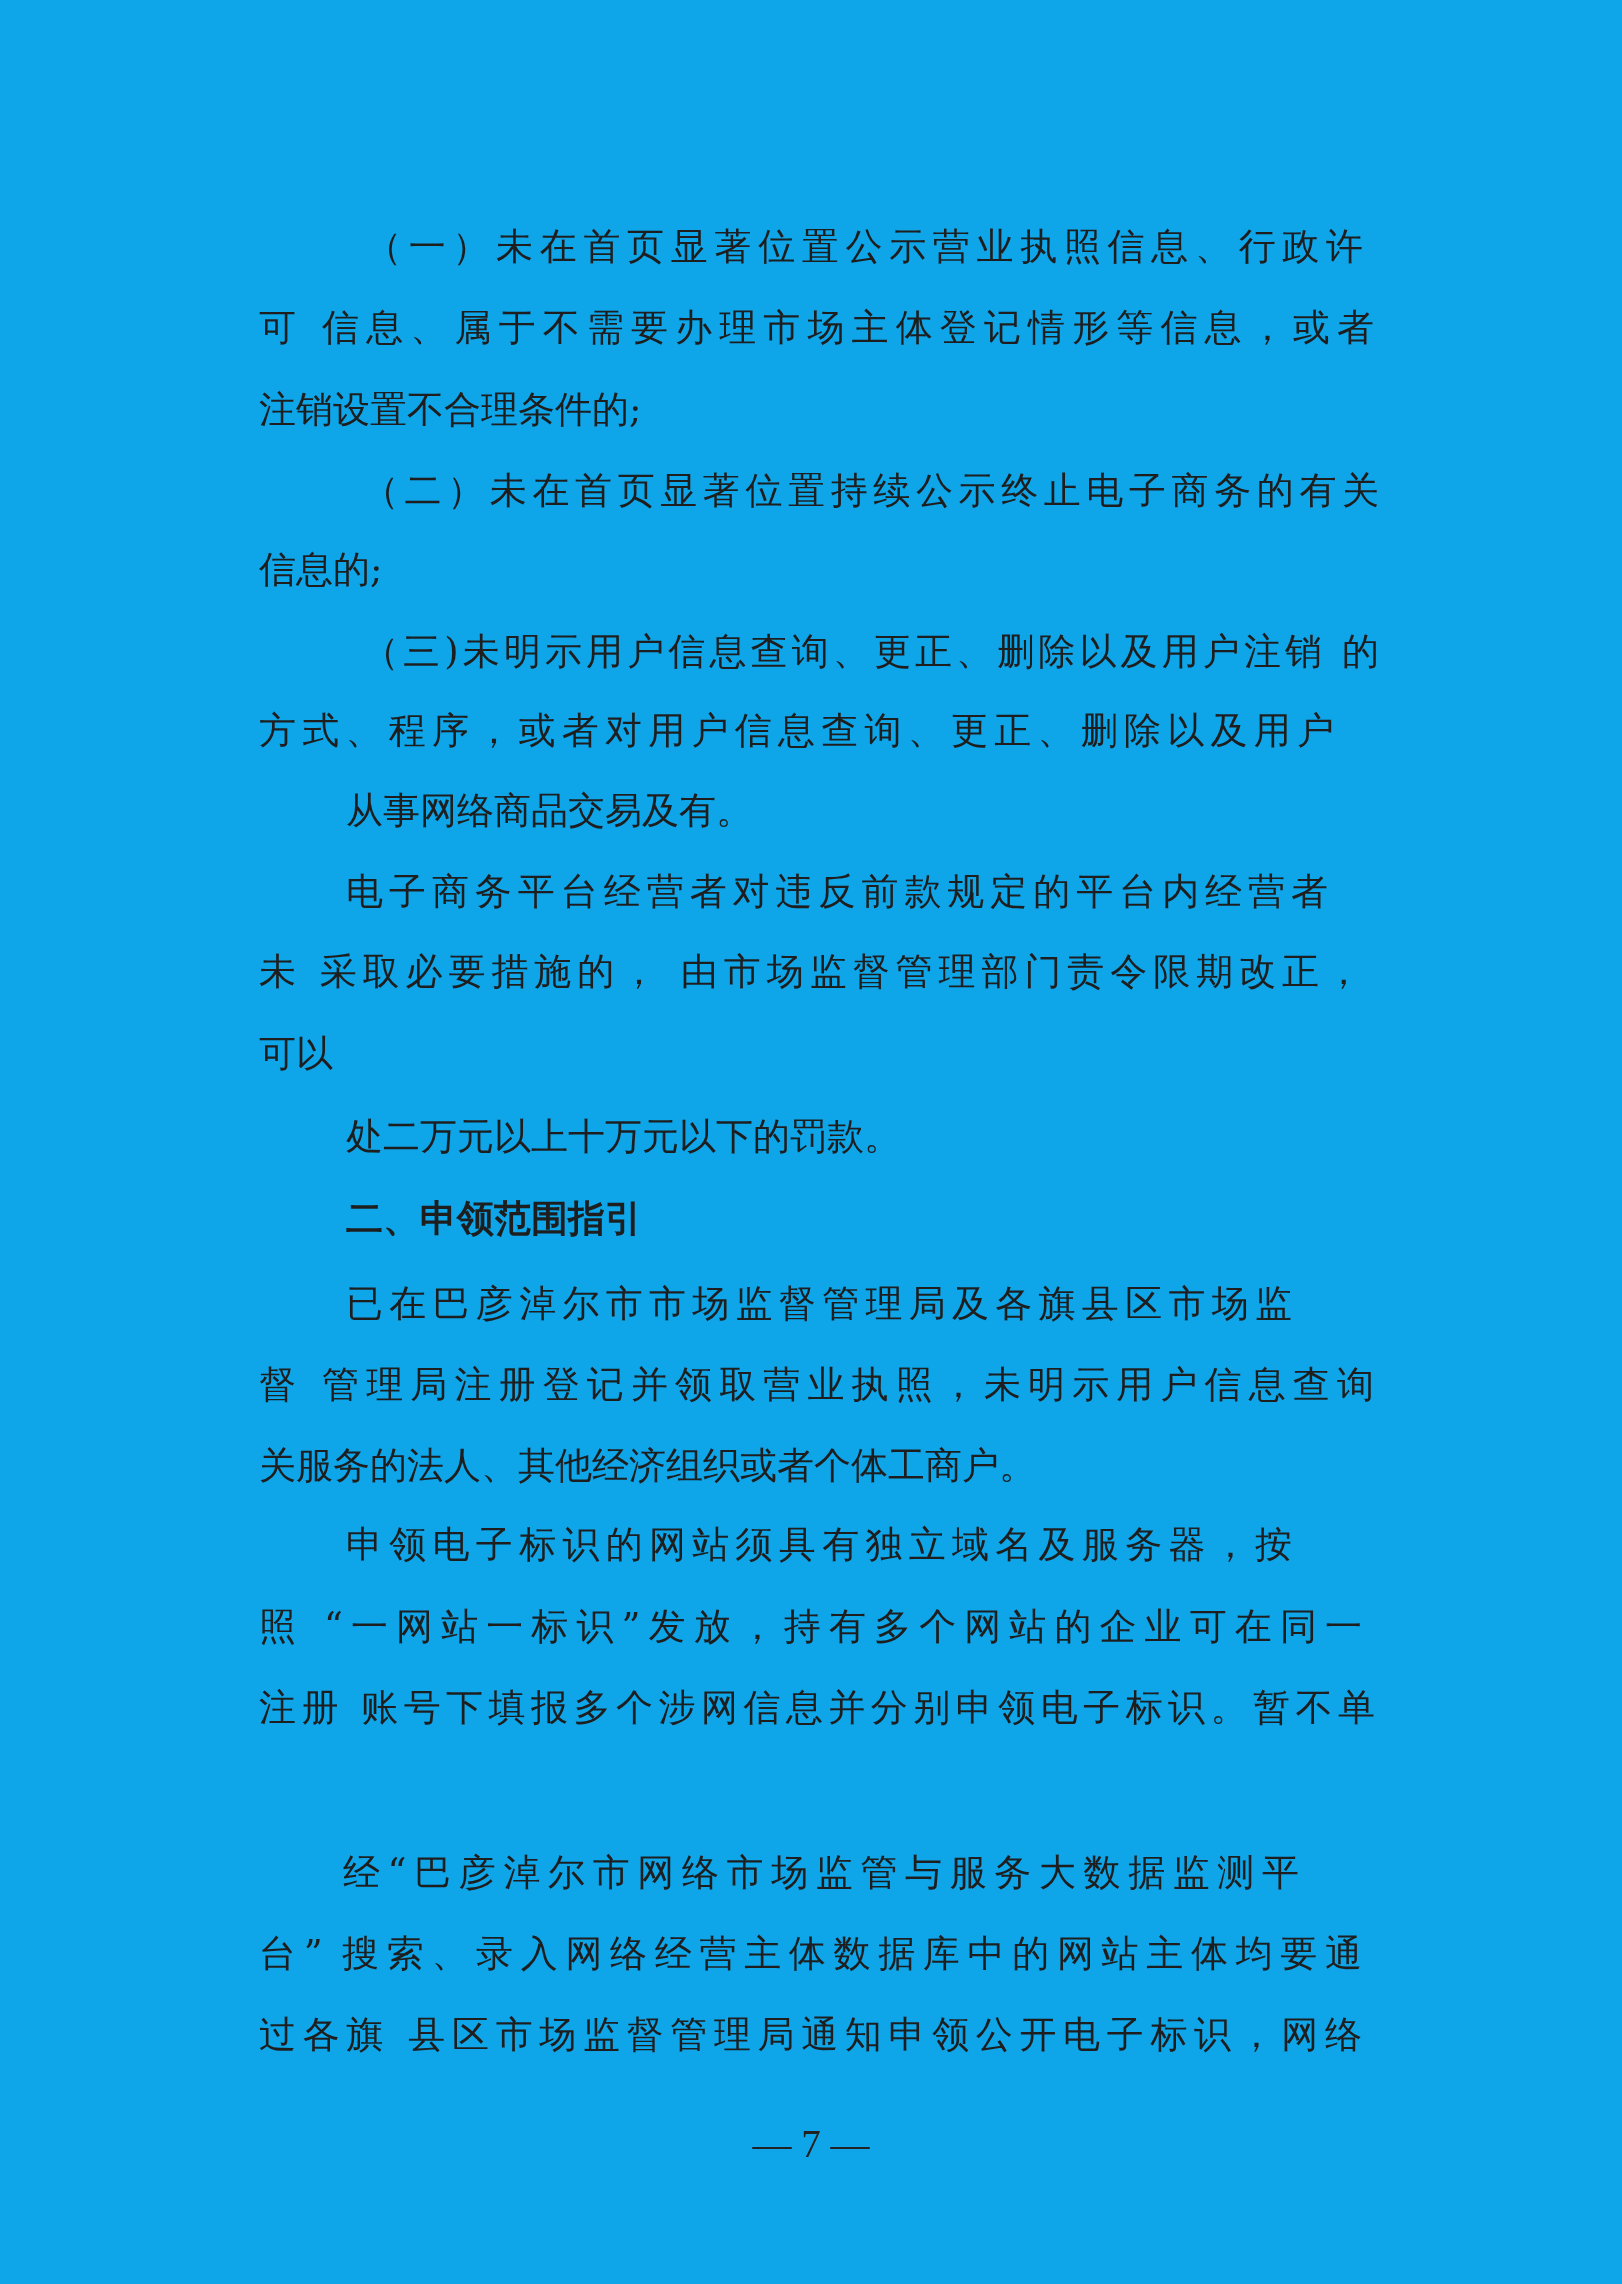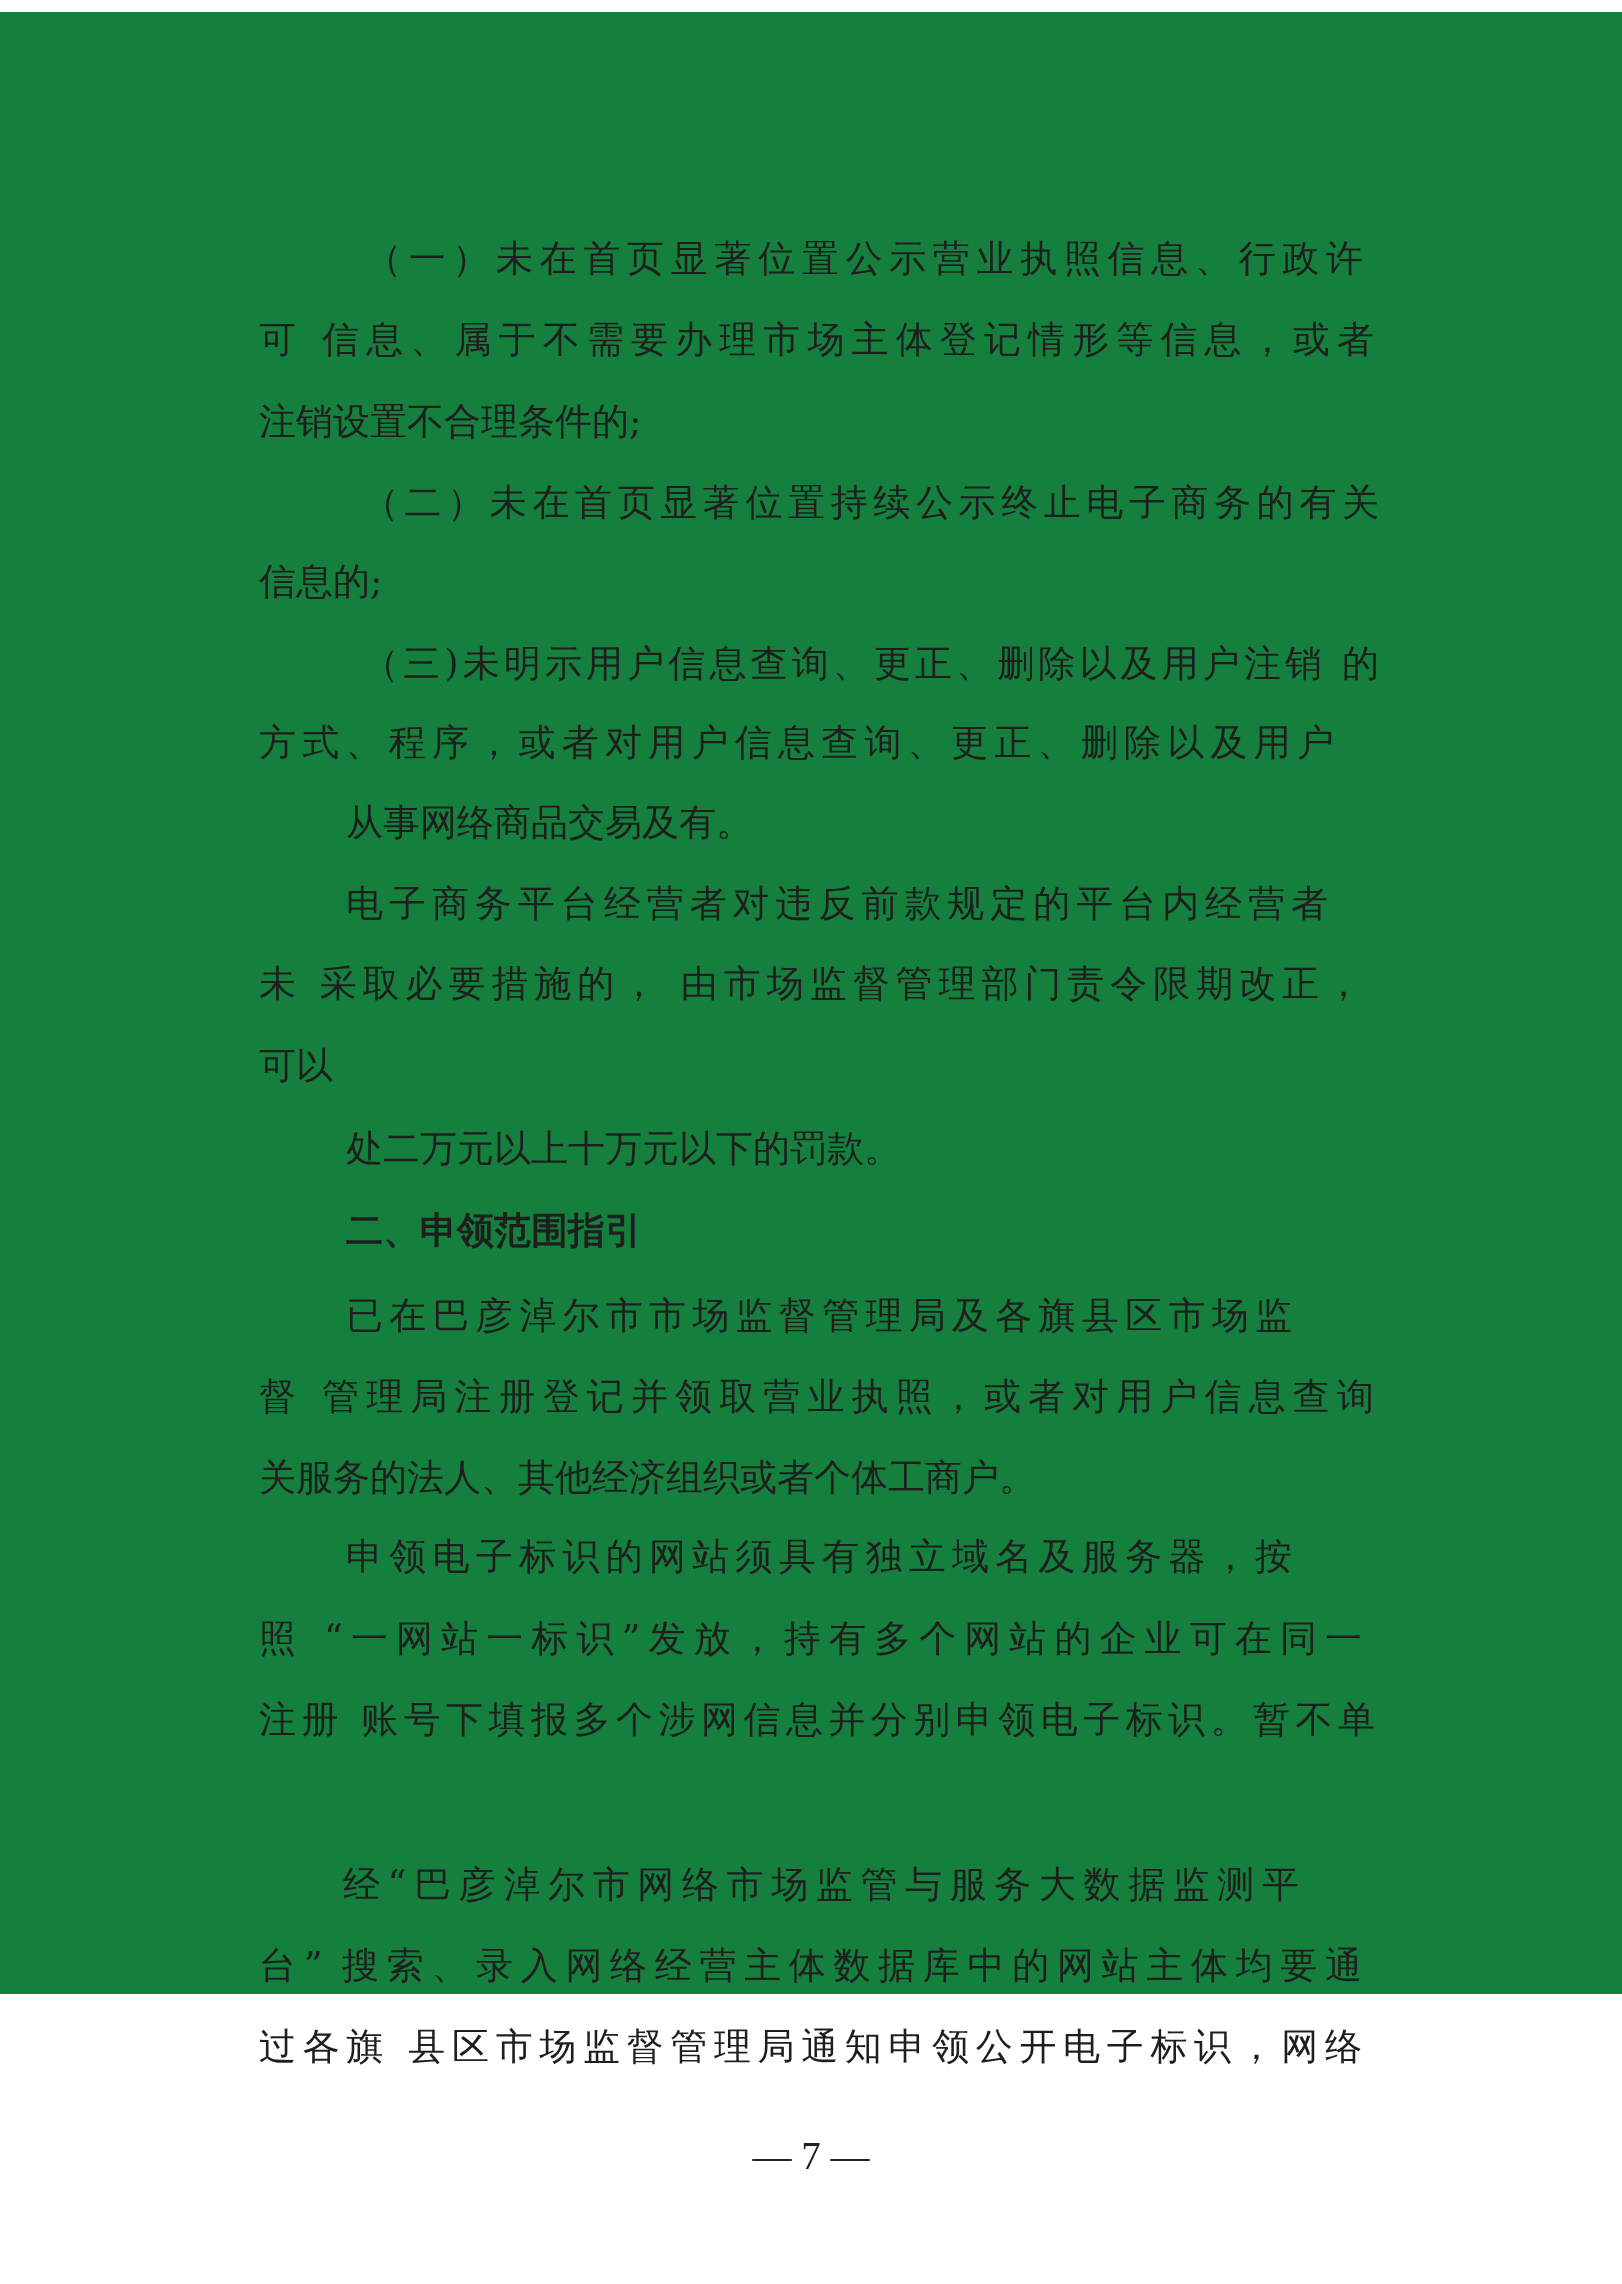--- a/index.html
+++ b/index.html
@@ -1,21 +1,21 @@
 <!DOCTYPE html>
 <html style="font-size:10.4px"><head>
 <meta charset="utf-8">
 <style>
   html, body { margin: 0; padding: 0; background: #ffffff; }
   body {
     width: 1623px; height: 2284px; position: relative; overflow: hidden;
     font-family: "DejaVu Serif", "Liberation Serif", serif;
     color: #1e1e1e;
   }
-  .page { position: absolute; left: 0; top: 12px; width: 1623px; height: 1982px; background: #15803d; }
+  .page { position: absolute; left: 0; top: 0; width: 1623px; height: 2284px; background: #0ea5e9; }
   .line {
     position: absolute;
     height: 52px;
     line-height: 52px;
     font-size: 37px;
     white-space: pre;
     letter-spacing: 0;
   }
   .line.justify {
     text-align: justify;
@@ -47,21 +47,21 @@
   <div class="line" style="left:346px; top:785px;">从事网络商品交易及有。</div>
 
   <div class="line justify" style="left:346px; top:866px; width:982px;">电子商务平台经营者对违反前款规定的平台内经营者</div>
   <div class="line justify" style="left:259px; top:946px; width:1103px;">未 采取必要措施的， 由市场监督管理部门责令限期改正，</div>
   <div class="line" style="left:259px; top:1028px;">可以</div>
   <div class="line" style="left:346px; top:1111px;">处二万元以上十万元以下的罚款。</div>
 
   <div class="line heading" style="left:346px; top:1193px;">二、申领范围指引</div>
 
   <div class="line justify" style="left:346px; top:1278px; width:946px;">已在巴彦淖尔市市场监督管理局及各旗县区市场监</div>
-  <div class="line justify" style="left:259px; top:1359px; width:1115px;">督 管理局注册登记并领取营业执照，或者对用户信息查询</div>
+  <div class="line justify" style="left:259px; top:1359px; width:1115px;">督 管理局注册登记并领取营业执照，未明示用户信息查询</div>
   <div class="line" style="left:259px; top:1440px;">关服务的法人、其他经济组织或者个体工商户。</div>
 
   <div class="line justify" style="left:346px; top:1519px; width:946px;">申领电子标识的网站须具有独立域名及服务器，按</div>
   <div class="line justify" style="left:259px; top:1601px; width:1103px;">照 “一网站一标识”发放，持有多个网站的企业可在同一</div>
   <div class="line justify" style="left:259px; top:1682px; width:1116px;">注册 账号下填报多个涉网信息并分别申领电子标识。暂不单</div>
 
   <div class="line justify" style="left:343px; top:1847px; width:956px;">经“巴彦淖尔市网络市场监管与服务大数据监测平</div>
   <div class="line justify" style="left:259px; top:1928px; width:1103px;">台” 搜索、录入网络经营主体数据库中的网站主体均要通</div>
   <div class="line justify" style="left:259px; top:2009px; width:1103px;">过各旗 县区市场监督管理局通知申领公开电子标识，网络</div>
 

